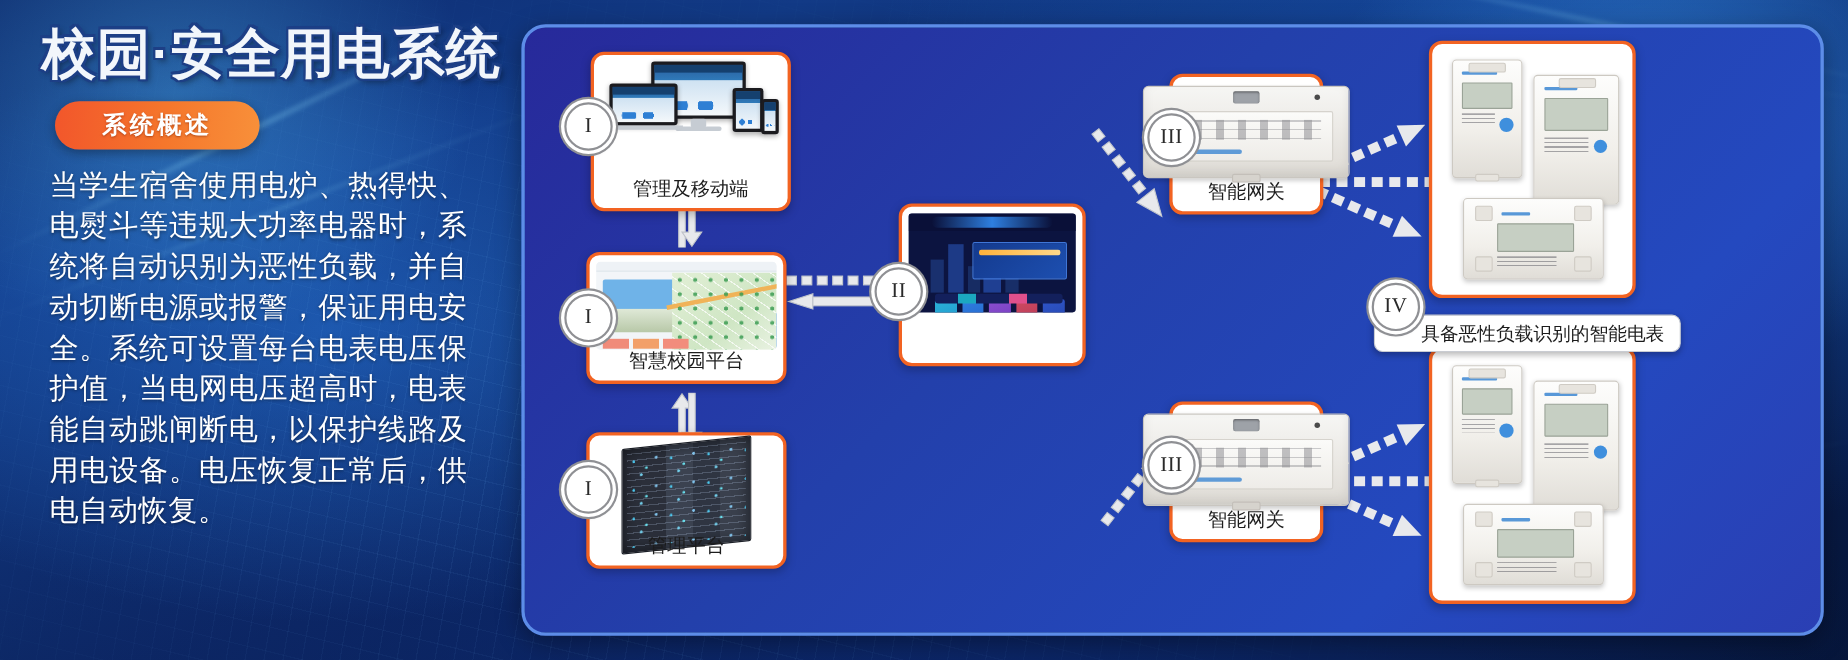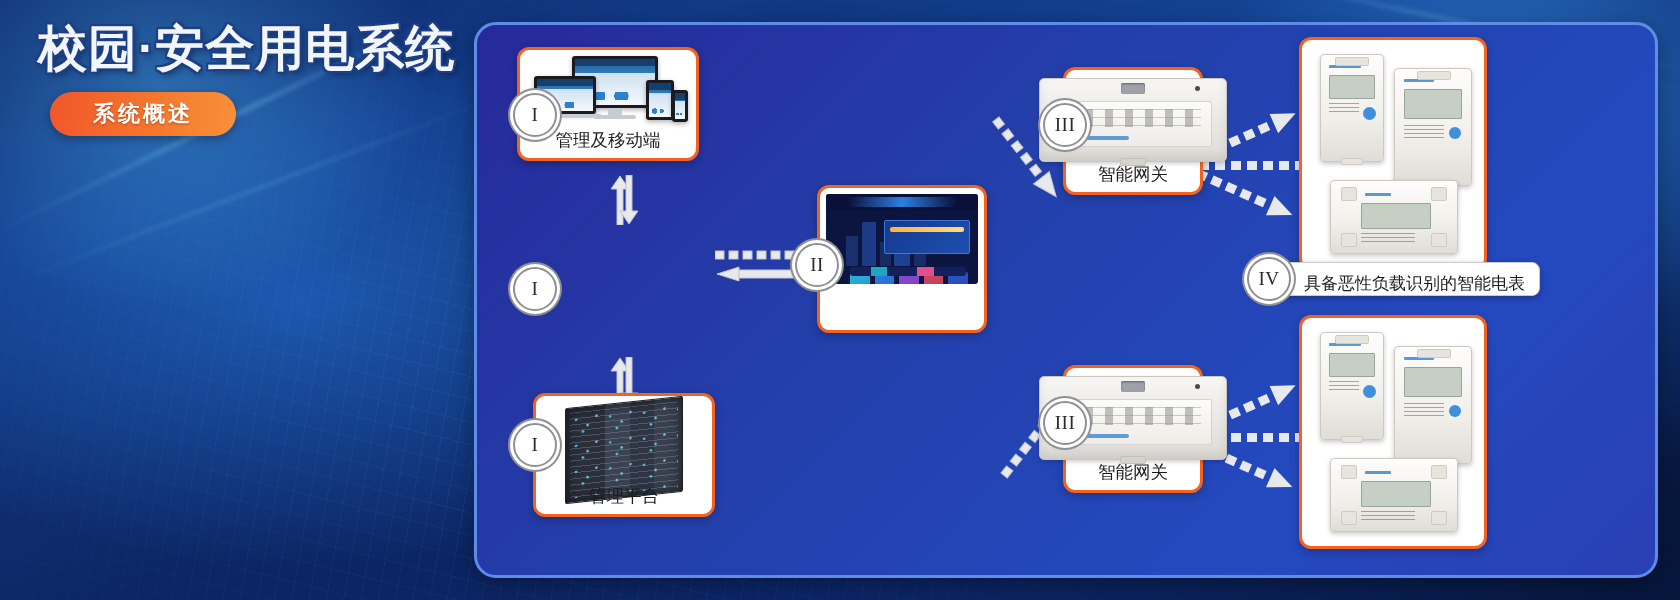--- a/index.html
+++ b/index.html
@@ -232,24 +232,25 @@
   
   .arrow-v { position:absolute; width:26px; }
   .arrow-v svg, .arrow-d svg { display:block; }
   .arrow-d { position:absolute; }
 
   
   #iv-pill {
     position:absolute;
     background:#ffffff; border:1px solid #c9ccd2; border-radius:8px;
     box-shadow: 0 2px 6px rgba(0,0,0,.28);
-    display:flex; align-items:flex-end;
-    padding-left: 54px; padding-right: 14px;
+    display:flex; align-items:center;
+    padding-left: 42px; padding-right: 14px;
     height: 34px;
     z-index: 5;
+    margin-top: 24px;
   }
   #iv-pill .t { font-size:17px; color:#1c1c1c; white-space:nowrap; }
 </style>
 </head>
 <body>
 
 <div id="bg">
   <div id="bg-grid"></div>
   <div class="glow-tl"></div>
   <div class="glow-tr"></div>
@@ -260,20 +261,21 @@
   <div class="streak s5"></div>
 </div>
 
 <div id="left">
   <div id="title">校园·安全用电系统</div>
 
   <div id="badge">
     <span>系统概述</span>
   </div>
 
+  <div id="body-text">当学生宿舍使用电炉、热得快、电熨斗等违规大功率电器时，系统将自动识别为恶性负载，并自动切断电源或报警，保证用电安全。系统可设置每台电表电压保护值，当电网电压超高时，电表能自动跳闸断电，以保护线路及用电设备。电压恢复正常后，供电自动恢复。</div>
 </div>
 
 <div id="panel">
 
   <div class="arrow-v" style="left:132px; top:150px;">
     <svg width="30" height="50" viewBox="0 0 30 50">
       <polygon points="8,50 8,14 2,14 11,1 20,14 14,14 14,50" fill="#e8e9ec" stroke="#bfc3c9" stroke-width="1"></polygon>
       <polygon points="16,0 16,36 22,36 13,49 4,36 10,36 10,0" fill="#e8e9ec" stroke="#bfc3c9" stroke-width="1" transform="translate(7,0)"></polygon>
     </svg>
   </div>
@@ -396,21 +398,21 @@
             <rect x="16" y="0" width="10" height="9"></rect>
           <rect x="32" y="0" width="10" height="9"></rect>
             <rect x="48" y="0" width="10" height="9"></rect>
           <rect x="64" y="0" width="10" height="9"></rect>
           <polygon points="80,-6 80,15 104,4"></polygon>
         </g>
       </g>
     </svg>
   </div>
 
-  <div class="card" style="left:40px; top:22px; width:182px; height:114px;">
+  <div class="card" style="left:60px; top:22px; width:182px; height:145px;">
     <div class="art" style="height:92px;">
       <div class="screens">
         <div class="mon" style="left:52px; top:6px; width:86px; height:52px;">
           <div class="scr"></div>
         </div>
         <div class="stand" style="left:88px; top:58px; width:14px; height:8px;"></div>
         <div class="stand" style="left:74px; top:65px; width:42px; height:4px;"></div>
         <div class="mon" style="left:14px; top:26px; width:62px; height:38px;">
           <div class="scr"></div>
         </div>
@@ -420,20 +422,38 @@
         </div>
         <div class="mon" style="left:152px; top:40px; width:16px; height:32px;">
           <div class="scr"></div>
         </div>
       </div>
     </div>
     <div class="card-label">管理及移动端</div>
   </div>
   <div class="rn" style="left:36px; top:68px;">I</div>
 
+  <div class="card" style="left:56px; top:204px; width:182px; height:120px;">
+    <div class="art" style="left:6px; right:6px; top:6px; height:80px;">
+      <div class="dash">
+        <div class="topbar"></div>
+        <div class="photo"></div>
+        <div class="chartbox">
+            <div class="bars"></div>
+          </div>
+        <div class="map">
+            <div class="road"></div>
+            <div class="pins"></div>
+          </div>
+        <div class="kpi"></div>
+
+      </div>
+    </div>
+    <div class="card-label">智慧校园平台</div>
+  </div>
   <div class="rn" style="left:36px; top:242px;">I</div>
 
   <div class="card" style="left:56px; top:368px; width:182px; height:124px;">
     <div class="art" style="height:104px;">
       <div class="rack"></div>
     </div>
     <div class="card-label">管理平台</div>
   </div>
   <div class="rn" style="left:36px; top:398px;">I</div>
 

